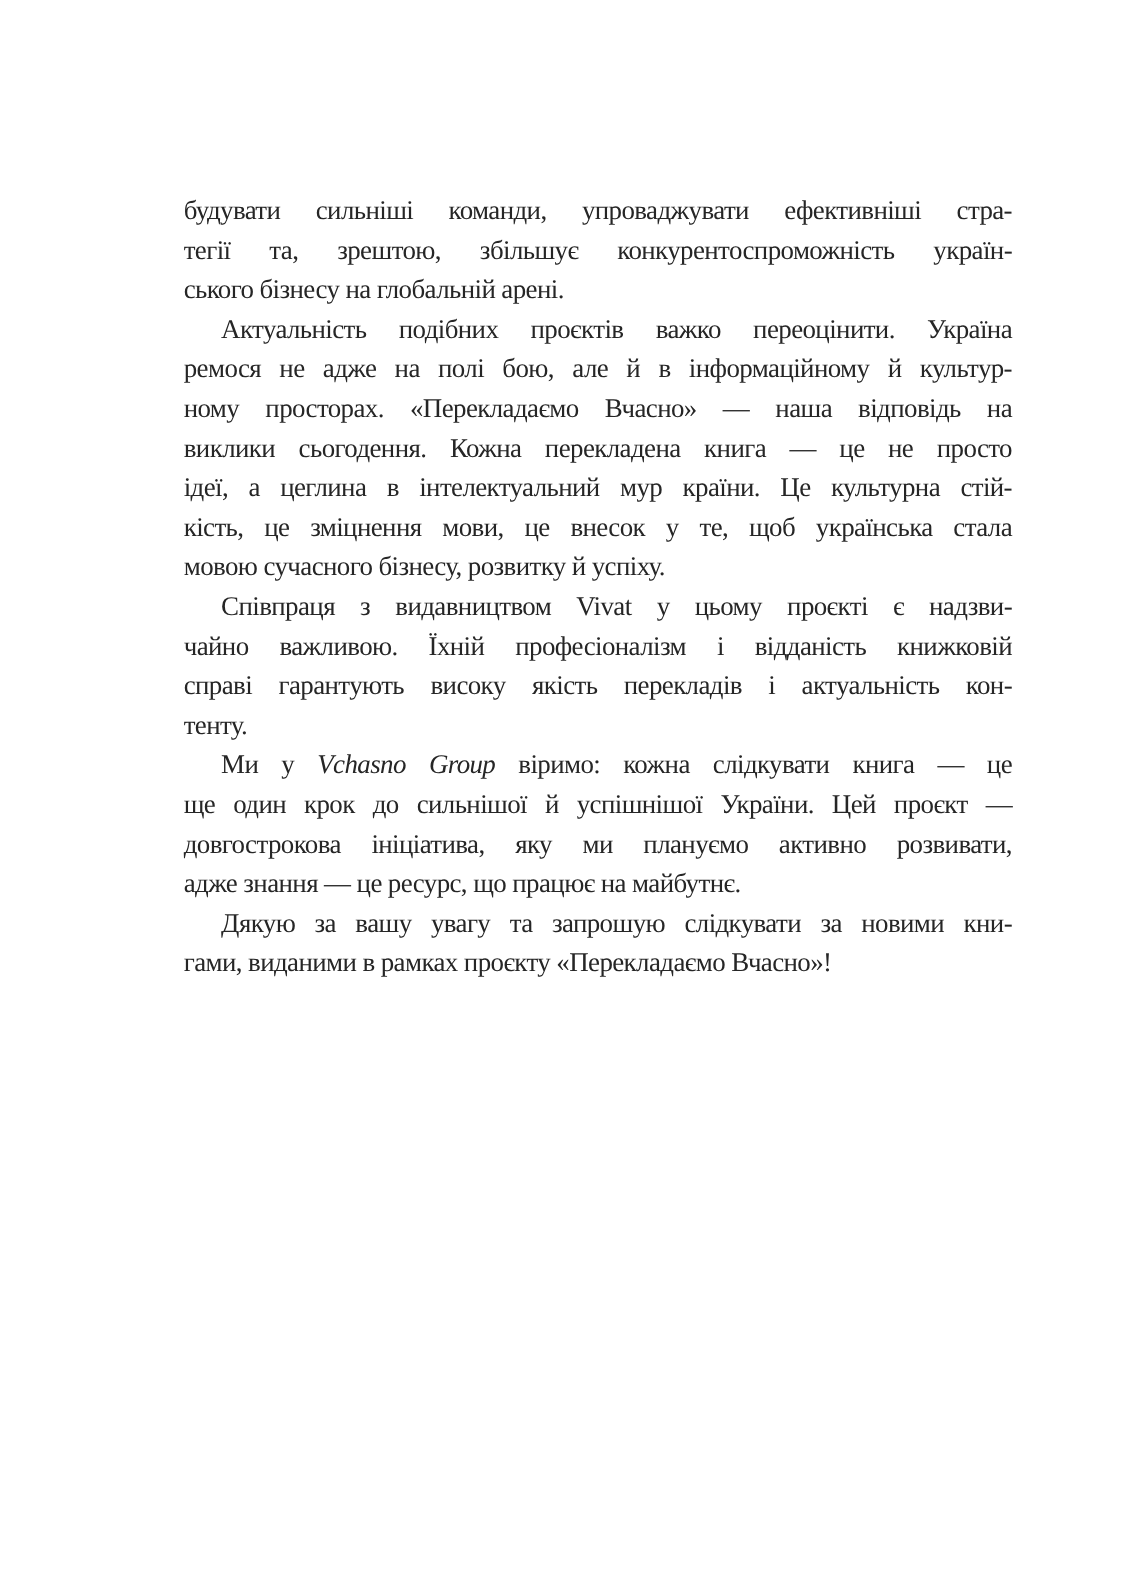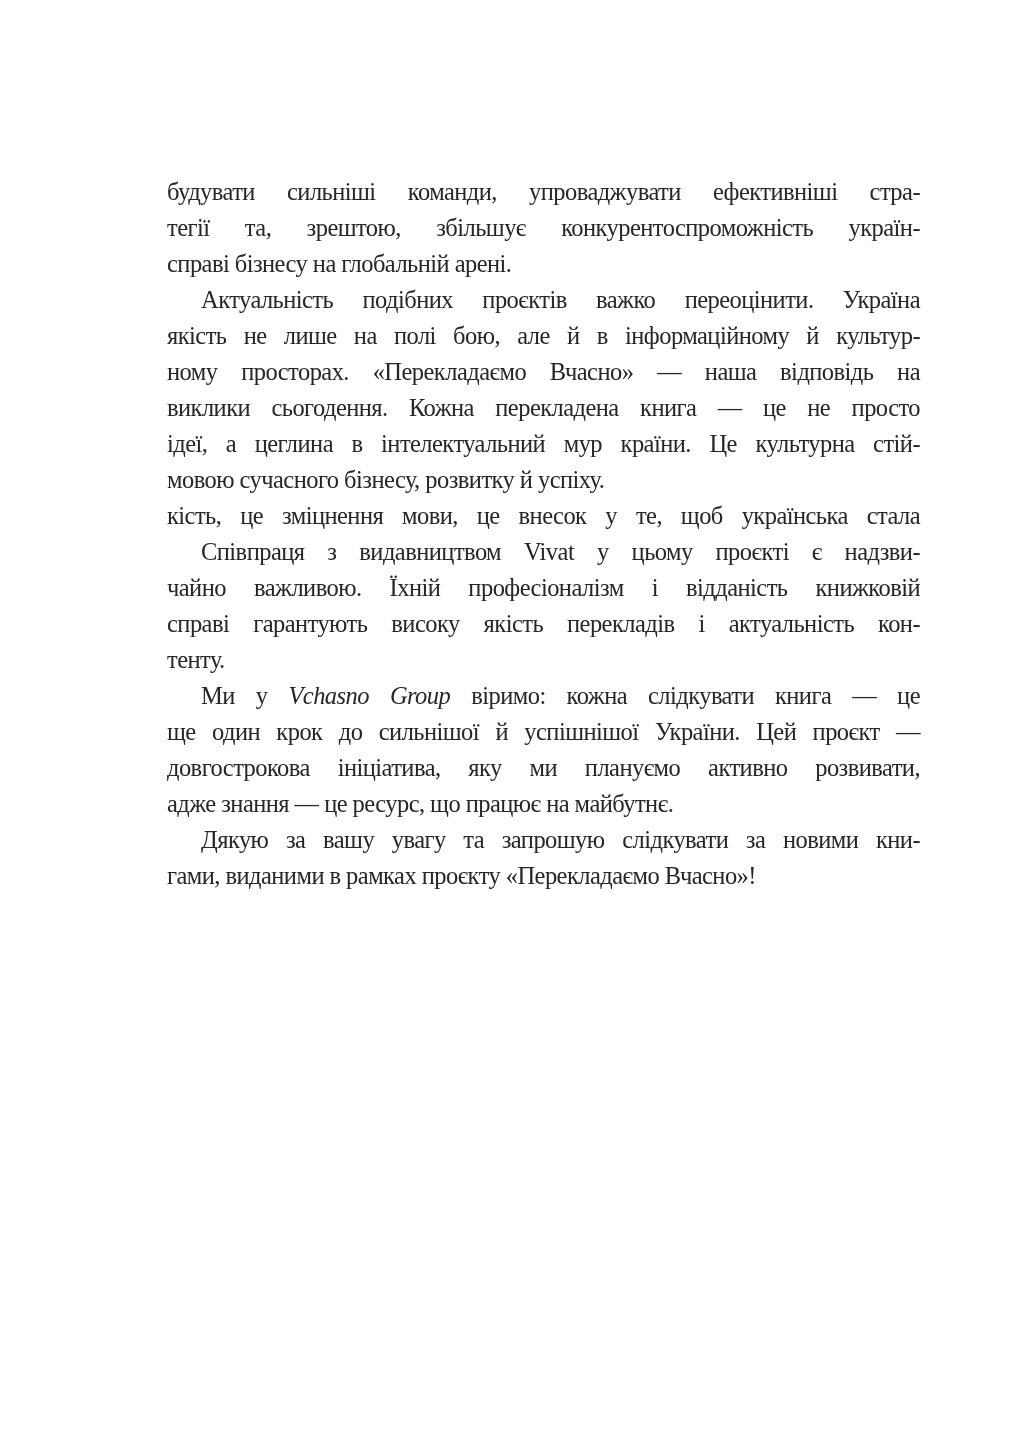--- a/index.html
+++ b/index.html
@@ -28,31 +28,31 @@
   </style>
 </head>
 <body>
 
 <div class="page">
   <div class="text-block">
 
     <div>
       <span class="line">будувати сильніші команди, упроваджувати ефективніші стра-</span>
       <span class="line">тегії та, зрештою, збільшує конкурентоспроможність україн-</span>
-      <span class="line last">справі бізнесу на глобальній арені.</span>
+      <span class="line last">ського бізнесу на глобальній арені.</span>
     </div>
 
     <div>
       <span class="line indent">Актуальність подібних проєктів важко переоцінити. Україна</span>
-      <span class="line">якість не лише на полі бою, але й в інформаційному й культур-</span>
+      <span class="line">ремося не адже на полі бою, але й в інформаційному й культур-</span>
       <span class="line">ному просторах. «Перекладаємо Вчасно» — наша відповідь на</span>
       <span class="line">виклики сьогодення. Кожна перекладена книга — це не просто</span>
       <span class="line">ідеї, а цеглина в інтелектуальний мур країни. Це культурна стій-</span>
+      <span class="line">кість, це зміцнення мови, це внесок у те, щоб українська стала</span>
       <span class="line last">мовою сучасного бізнесу, розвитку й успіху.</span>
-      <span class="line">кість, це зміцнення мови, це внесок у те, щоб українська стала</span>
     </div>
 
     <div>
       <span class="line indent">Співпраця з видавництвом Vivat у цьому проєкті є надзви-</span>
       <span class="line">чайно важливою. Їхній професіоналізм і відданість книжковій</span>
       <span class="line">справі гарантують високу якість перекладів і актуальність кон-</span>
       <span class="line last">тенту.</span>
     </div>
 
     <div>

